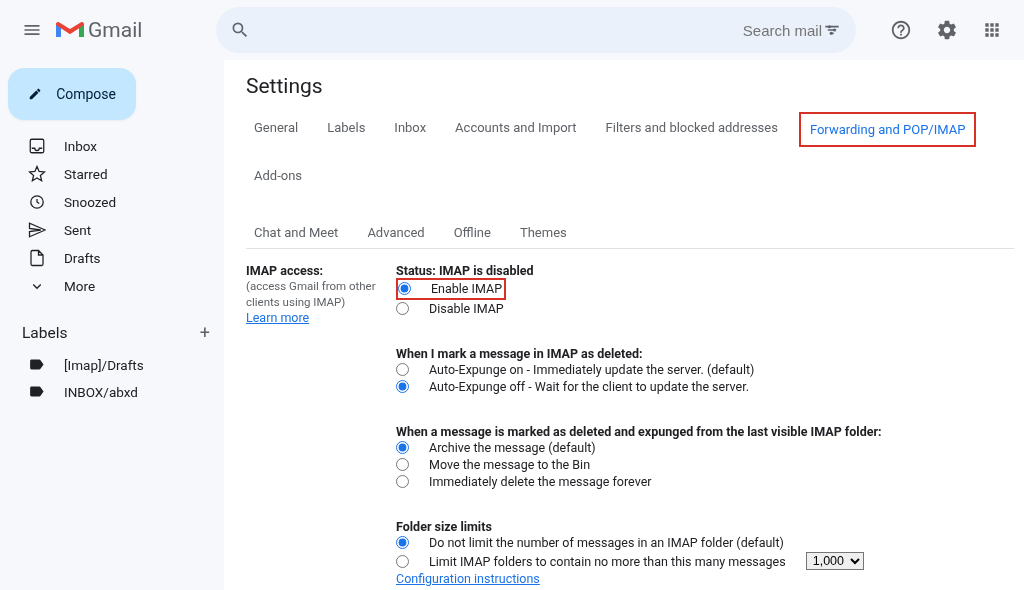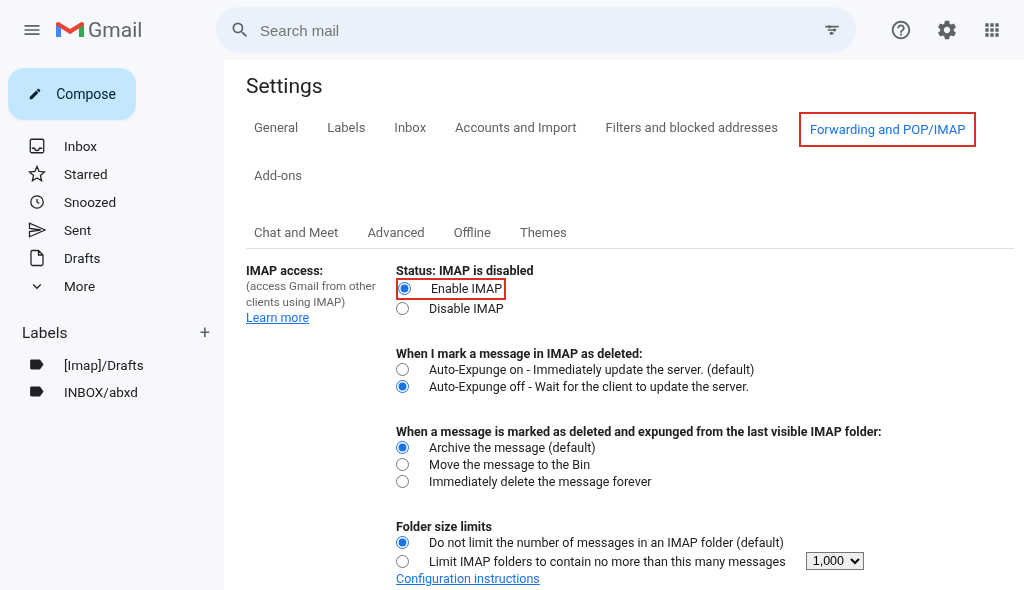--- a/index.html
+++ b/index.html
@@ -2,21 +2,21 @@
 <html><head>
 <meta charset="utf-8">
 <style>
   * { box-sizing: border-box; margin: 0; padding: 0; }
   body { font-family: 'Google Sans', Roboto, Arial, sans-serif; background: #fff; color: #202124; width: 1024px; height: 590px; overflow: hidden; }
   .header { display: flex; align-items: center; padding: 8px 12px; height: 60px; background: #f6f8fc; }
   .menu-btn { padding: 10px; border-radius: 50%; cursor: pointer; display:flex; align-items:center; justify-content:center;}
   .logo-wrap { display: flex; align-items: center; margin-left: 4px; min-width: 160px; }
   .logo-text { font-size: 21px; color: #5f6368; margin-left: 4px; }
   .search-bar { flex: 1; max-width: 640px; background: #eaf1fb; border-radius: 24px; display: flex; align-items: center; padding: 0 14px; height: 46px; }
-  .search-bar input { flex: 1; border: none; background: transparent; font-size: 15px; color: #5f6368; outline: none; margin-left: 10px; }
+  .search-bar input { flex: 1; border: none; background: transparent; font-size: 15px; color: #5f6368; outline: none; margin-left: 10px; text-align: right; }
   .header-right { margin-left: auto; display: flex; align-items: center; gap: 4px; }
   .icon-btn { padding: 10px; border-radius: 50%; cursor: pointer; display:flex; align-items:center; justify-content:center; color:#5f6368;}
   .body-wrap { display: flex; height: calc(590px - 60px); justify-content: space-between; }
   .sidebar { width: 224px; background: #f6f8fc; padding: 8px 0 0 8px; }
   .compose-btn { display: flex; align-items: center; background: #c2e7ff; border-radius: 16px; padding: 16px 20px; width: 128px; cursor: pointer; margin-bottom: 12px; box-shadow: 0 1px 2px rgba(0,0,0,0.05);}
   .compose-btn span { font-size: 14px; margin-left: 14px; color:#001d35;}
   .nav-item { display: flex; align-items: center; padding: 5px 0 5px 20px; border-radius: 0 16px 16px 0; cursor: pointer; font-size: 13.5px; color: #202124; }
   .nav-item .nicon { width: 22px; display: flex; align-items:center; color:#202124;}
   .nav-item .nlabel { margin-left: 14px; }
   .labels-header { display: flex; align-items: center; justify-content: space-between; padding: 22px 14px 8px 14px; font-size: 15.5px; color: #202124; }

